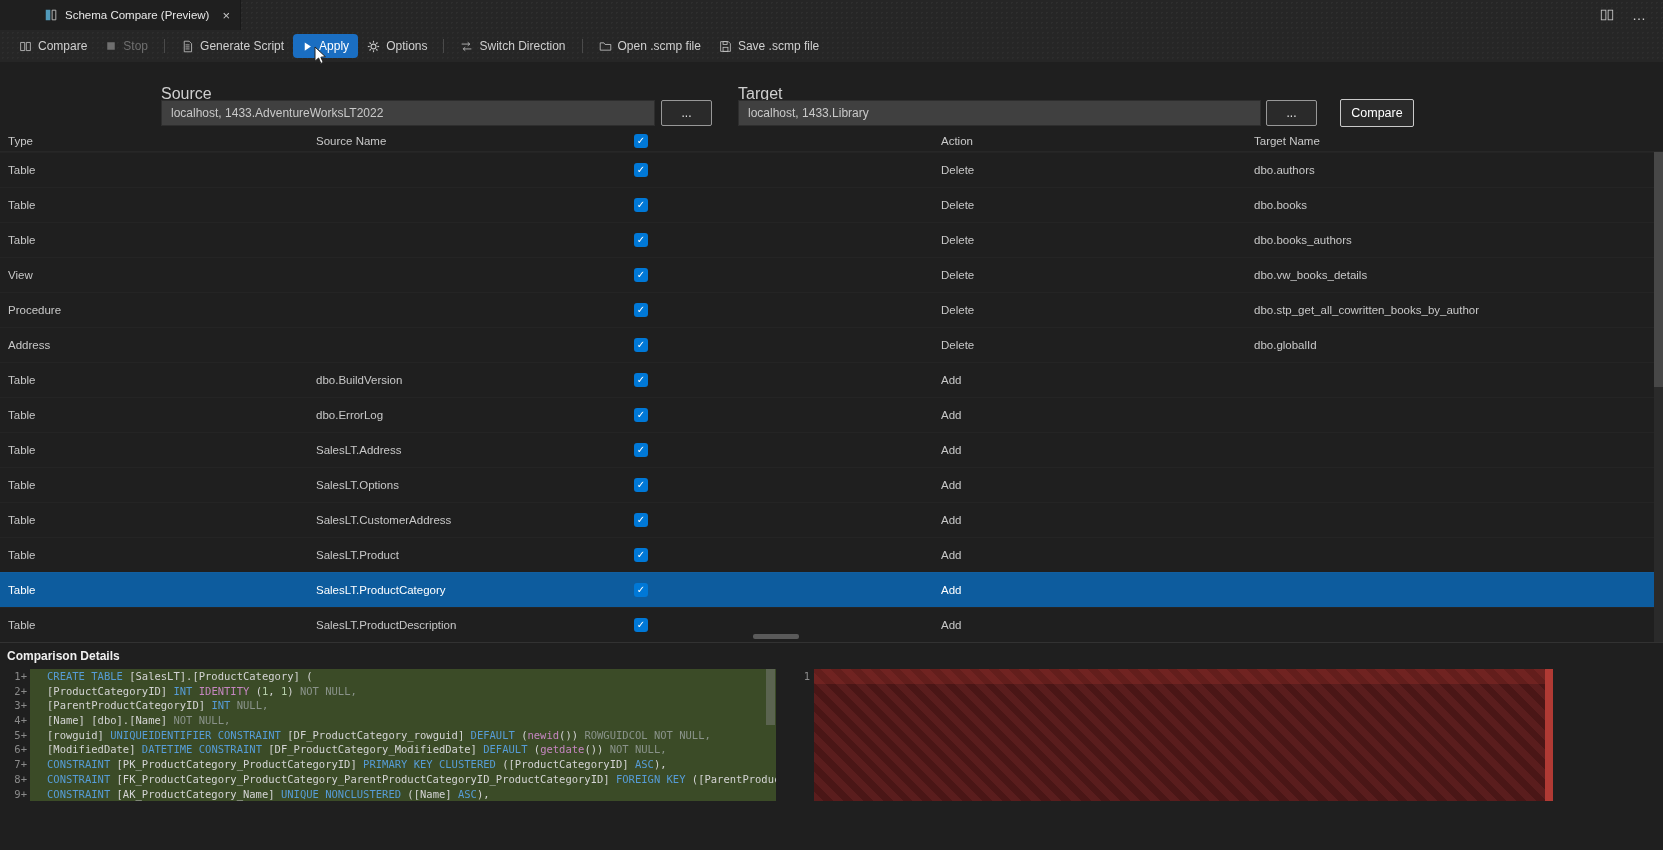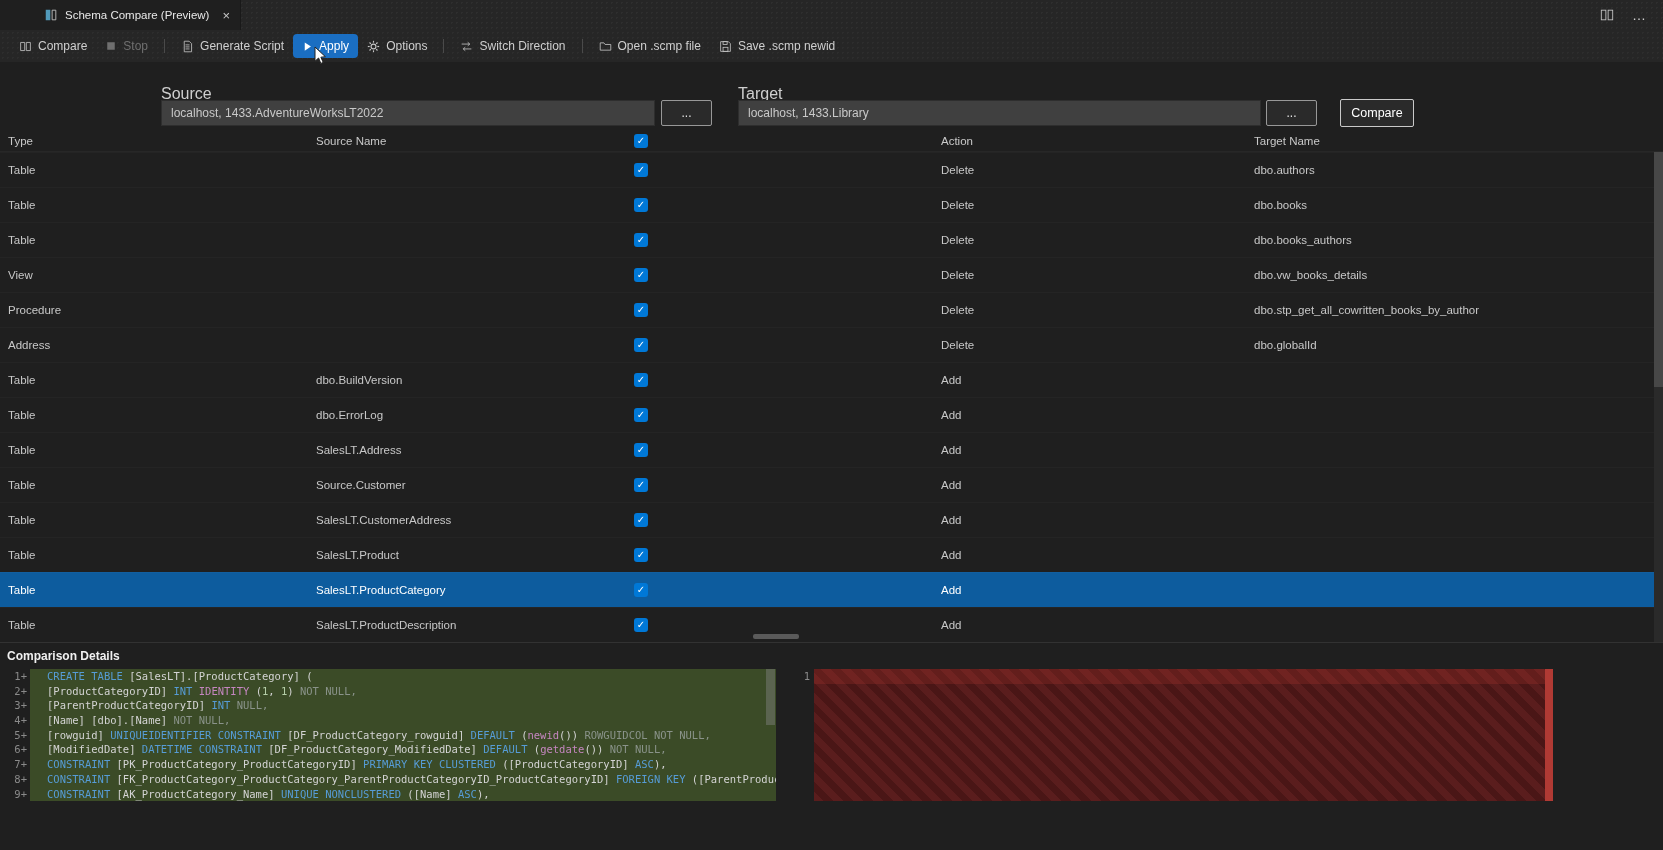--- a/index.html
+++ b/index.html
@@ -163,21 +163,21 @@
       <span>Open .scmp file</span>
     </div>
     <div class="tbtn">
       <span class="ic">
         <svg width="13" height="13" viewBox="0 0 16 16">
             <path fill="none" stroke="#c5c5c5" d="M2 2h9.5L14 4.5V14H2z"></path>
             <rect x="5" y="9" width="6" height="5" fill="none" stroke="#c5c5c5"></rect>
             <rect x="5" y="2" width="5" height="3.5" fill="none" stroke="#c5c5c5"></rect>
           </svg>
       </span>
-      <span>Save .scmp newid</span>
+      <span>Save .scmp file</span>
     </div>
   </div>
 
   <svg class="cursor" width="18" height="19" viewBox="0 0 18 19">
     <path d="M4 1 L4 15.2 L7.6 12 L9.8 17.4 L12.2 16.4 L9.9 11.2 L14.4 10.7 Z" fill="#ffffff" stroke="#222222" stroke-width="1"></path>
   </svg>
 
   <div>
     <div class="conn-label" style="left:161px;top:85px">Source</div>
     <div class="text-input" style="left:161px;top:100px;width:494px">localhost, 1433.AdventureWorksLT2022</div>
@@ -286,21 +286,21 @@
         <div class="cell ">SalesLT.Address</div>
         <div class="cell chk-cell">
           <span class="checkbox">✓</span>
         </div>
         <div class="cell "></div>
         <div class="cell ">Add</div>
         <div class="cell "></div>
       </div>
       <div class="grid-row grid-cols">
         <div class="cell c-type">Table</div>
-        <div class="cell ">Source.Customer</div>
+        <div class="cell ">SalesLT.Options</div>
         <div class="cell chk-cell">
           <span class="checkbox">✓</span>
         </div>
         <div class="cell "></div>
         <div class="cell ">Add</div>
         <div class="cell "></div>
       </div>
       <div class="grid-row grid-cols">
         <div class="cell c-type">Table</div>
         <div class="cell ">SalesLT.CustomerAddress</div>

